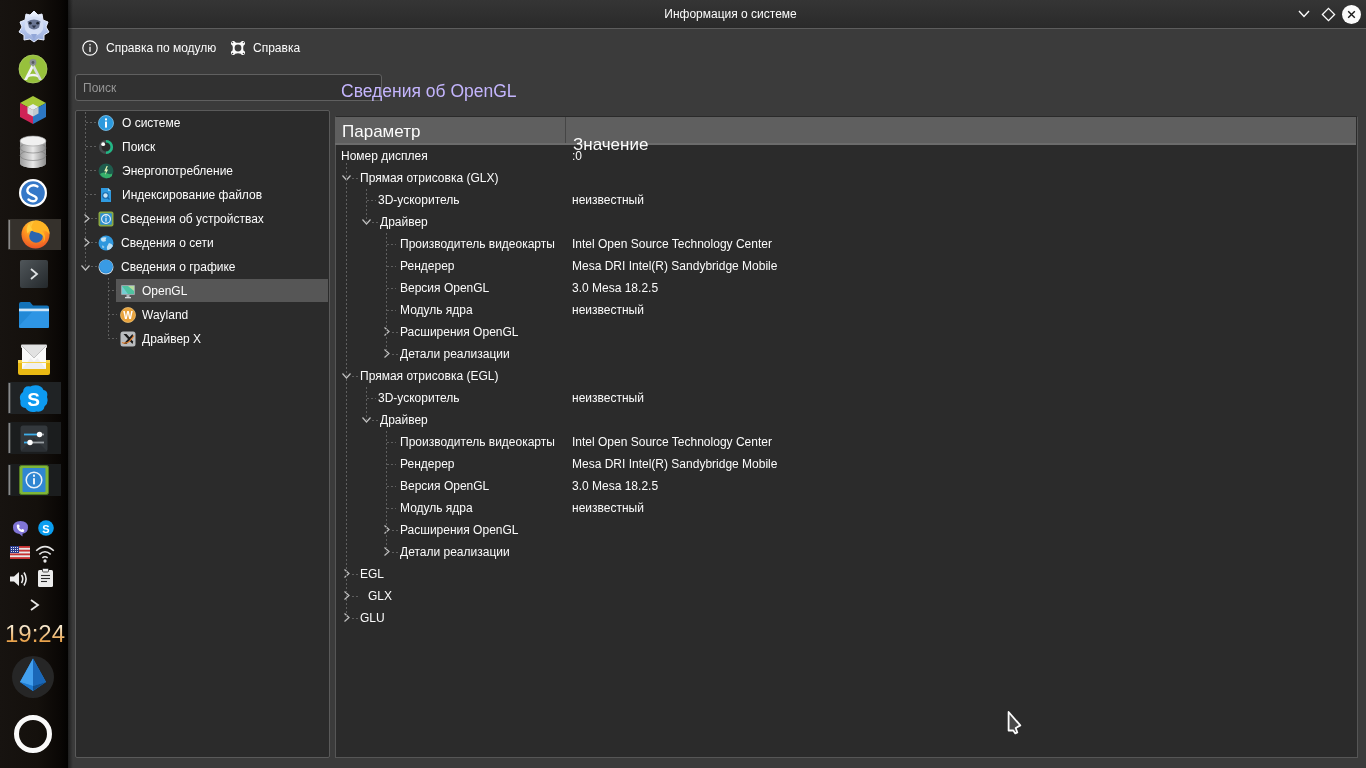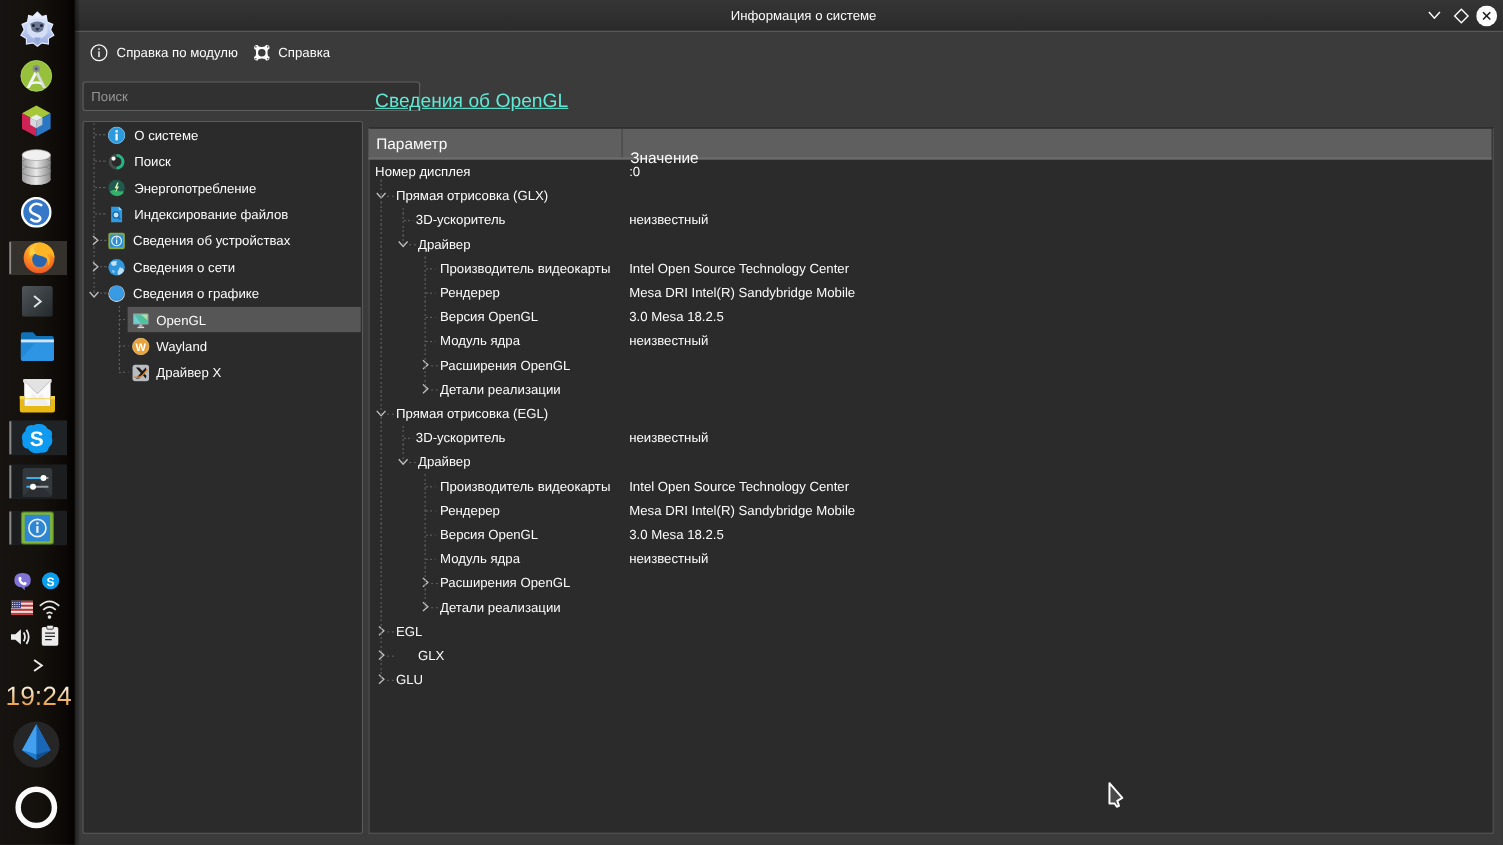--- a/index.html
+++ b/index.html
@@ -22,25 +22,25 @@
     color:#969696; font-size:12px; line-height:27px; padding-left:7px; }
   #tree { position:absolute; left:75px; top:110px; width:255px; height:648px;
     background:#2b2b2b; border:1px solid #5a5a5a; border-radius:2px; }
   .ttext { position:absolute; height:24px; line-height:24px; color:#fcfcfc; font-size:12px; white-space:pre; }
   .vline { position:absolute; width:1px;
     background:repeating-linear-gradient(180deg,#5f5f5f 0 2px,transparent 2px 4px); }
   .hline { position:absolute; height:1px;
     background:repeating-linear-gradient(90deg,#5f5f5f 0 2px,transparent 2px 4px); }
   .chev { position:absolute; width:11px; height:11px; }
   #seln { position:absolute; left:116px; top:279px; width:212px; height:23px; background:#565656; }
-  #heading { position:absolute; left:341px; top:81px; color:#5eead4; font-size:17.5px;text-decoration:underline; }
+  #heading { position:absolute; left:341px; top:81px; color:#c4b5fd; font-size:17.5px; }
   #table { position:absolute; left:335px; top:116px; width:1023px; height:642px;
     background:#2b2b2b; border:1px solid #565656; border-top:1px solid #2a2a2a; }
   #thead { position:absolute; left:335px; top:117px; width:1021px; height:28px;
-    background:#5f5f5f; border-bottom:2px solid #6c6c6c; color:#fcfcfc; font-size:14px; }
+    background:#5f5f5f; border-bottom:2px solid #6c6c6c; color:#fcfcfc; font-size:17px; }
   #thead .hsep { position:absolute; left:230px; top:0; width:1px; height:26px; background:#454545; }
   .trow { position:absolute; height:22px; line-height:22px; color:#fcfcfc; font-size:12px; white-space:pre; }
 </style>
 </head>
 <body>
 <div id="page">
 <div id="taskbar"></div>
 <div id="tbicons">
 <svg class="abs" style="left:18px;top:10px;z-index:6;" width="32" height="33" viewBox="0 0 32 33">
         <defs>
@@ -431,21 +431,21 @@
         <path d="M3.5 1.5 L8 5.5 L3.5 9.5" fill="none" stroke="#c0c0c0" stroke-width="1.2"></path>
       </svg>
 <div class="trow" style="left:400px;top:541px;">Детали реализации</div>
 <svg class="chev" style="left:381px;top:546px;" viewBox="0 0 11 11">
         <path d="M3.5 1.5 L8 5.5 L3.5 9.5" fill="none" stroke="#c0c0c0" stroke-width="1.2"></path>
       </svg>
 <div class="trow" style="left:360px;top:563px;">EGL</div>
 <svg class="chev" style="left:341px;top:568px;" viewBox="0 0 11 11">
         <path d="M3.5 1.5 L8 5.5 L3.5 9.5" fill="none" stroke="#c0c0c0" stroke-width="1.2"></path>
       </svg>
-<div class="trow" style="left:380px;top:585px;">GLX</div>
+<div class="trow" style="left:368px;top:585px;">GLX</div>
 <svg class="chev" style="left:341px;top:590px;" viewBox="0 0 11 11">
         <path d="M3.5 1.5 L8 5.5 L3.5 9.5" fill="none" stroke="#c0c0c0" stroke-width="1.2"></path>
       </svg>
 <div class="trow" style="left:360px;top:607px;">GLU</div>
 <svg class="chev" style="left:341px;top:612px;" viewBox="0 0 11 11">
         <path d="M3.5 1.5 L8 5.5 L3.5 9.5" fill="none" stroke="#c0c0c0" stroke-width="1.2"></path>
       </svg>
 <div class="hline" style="left:352px;top:178px;width:6px;"></div>
 <div class="hline" style="left:352px;top:376px;width:6px;"></div>
 <div class="hline" style="left:352px;top:574px;width:6px;"></div>

